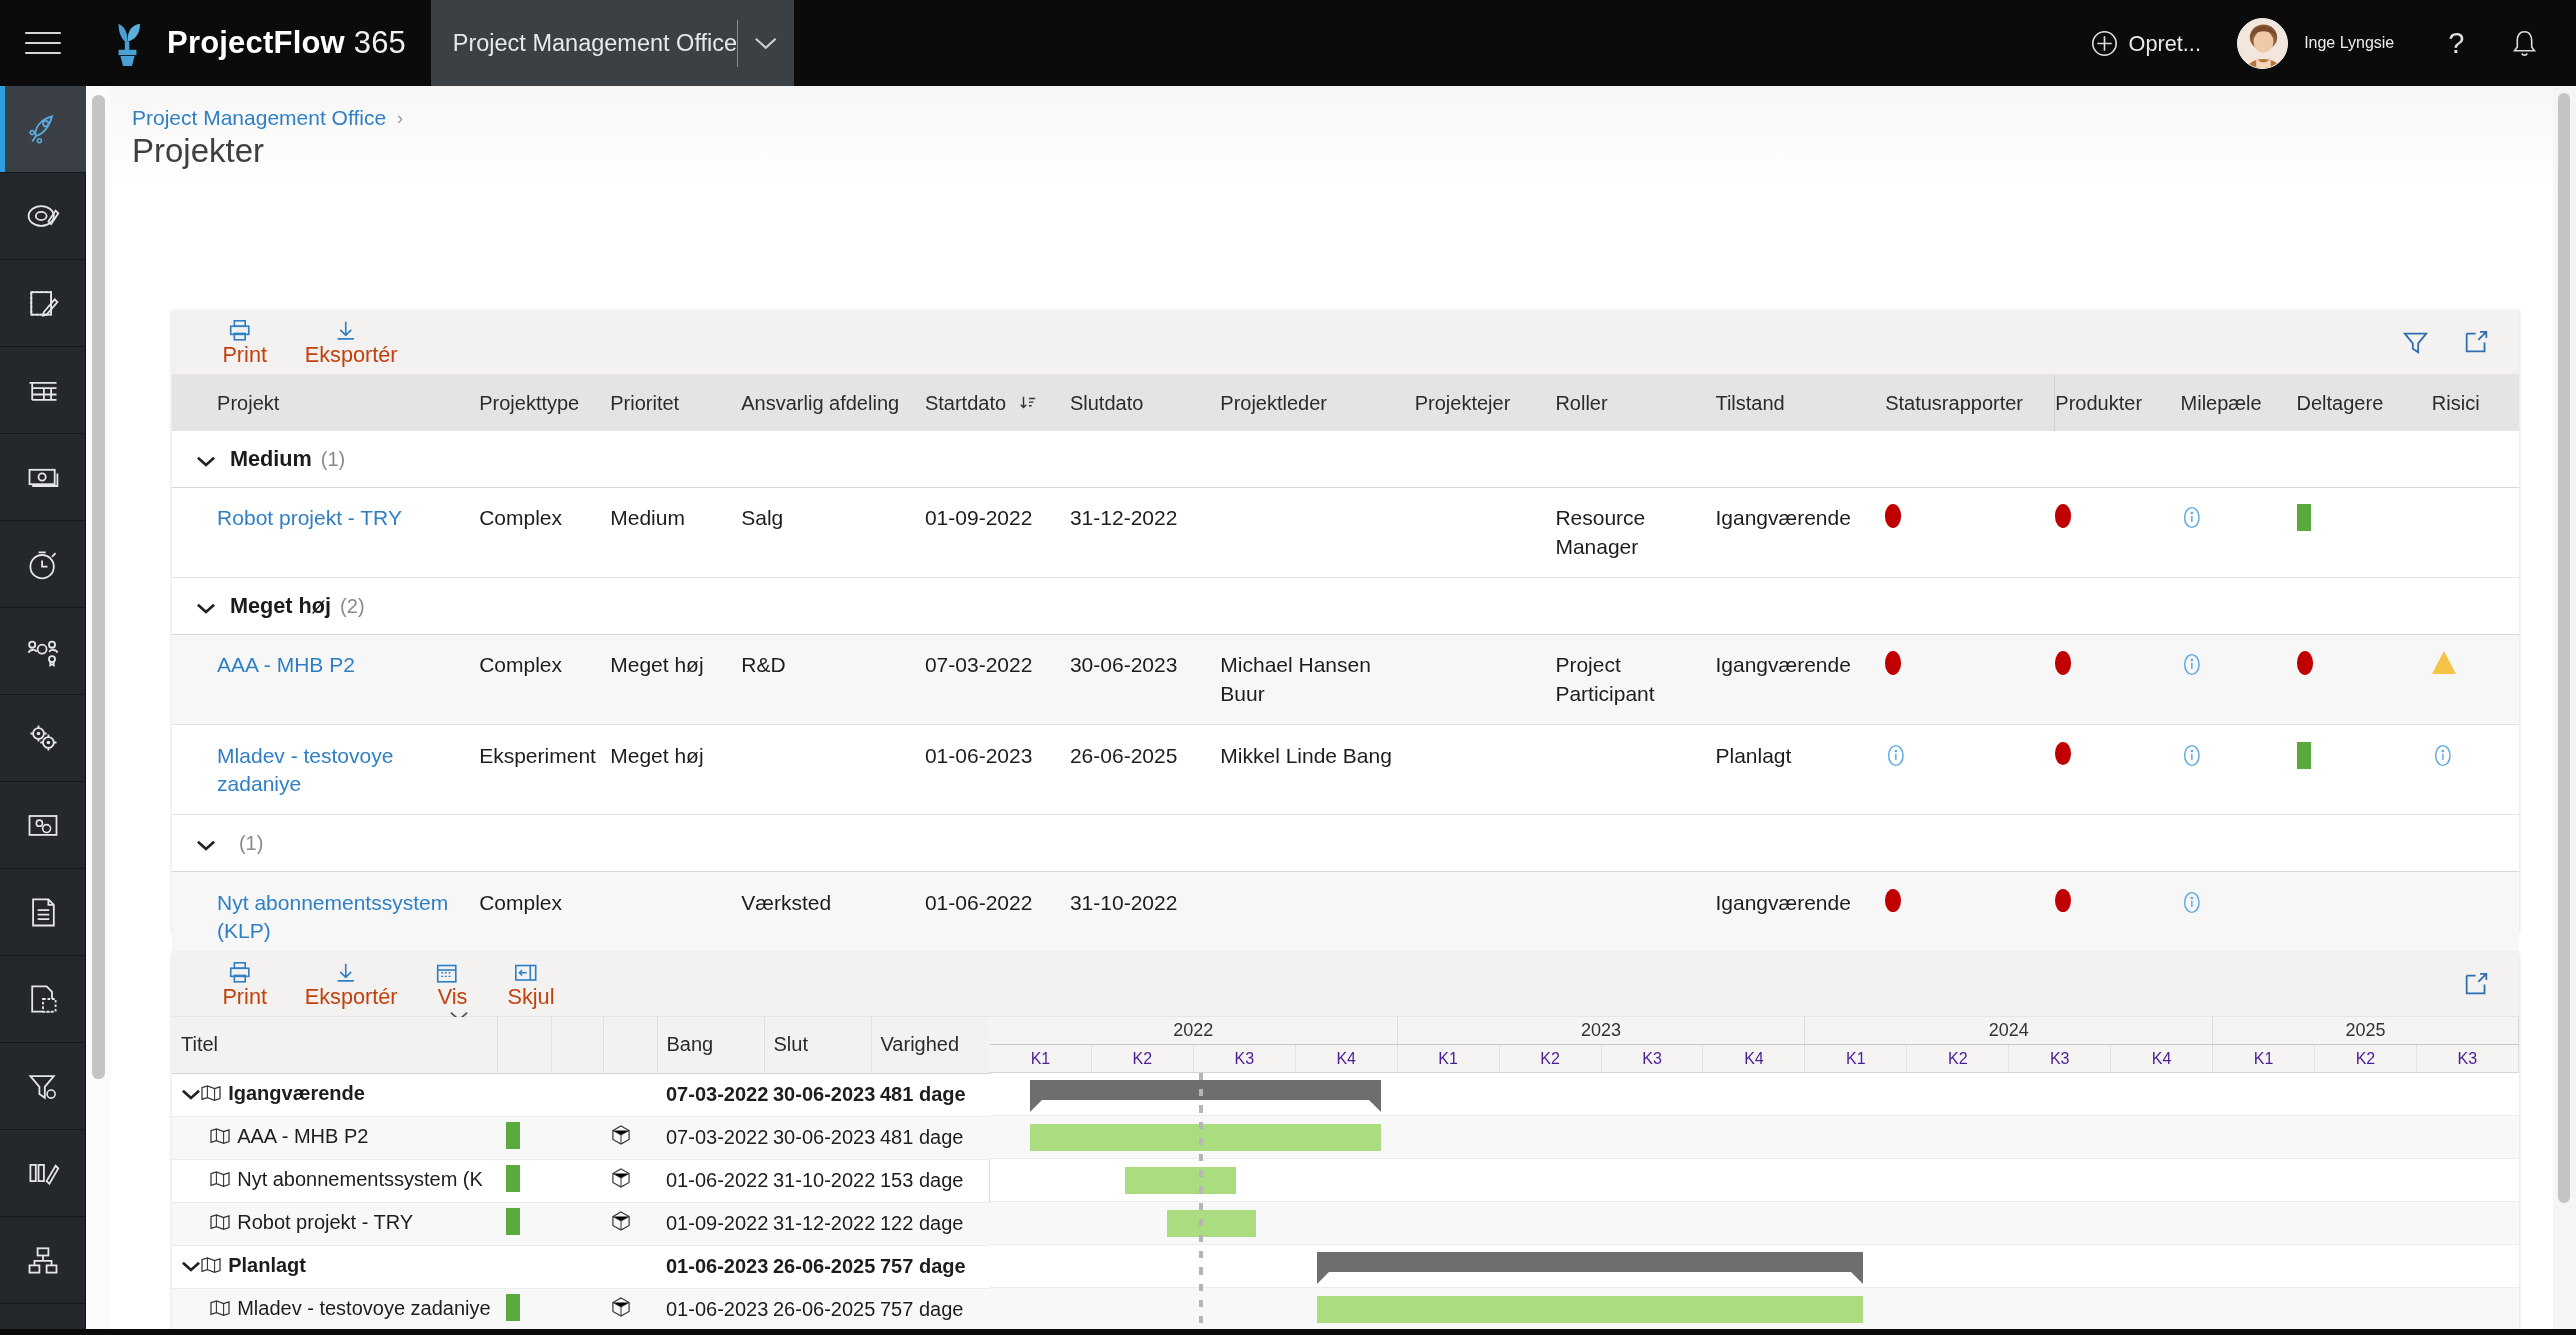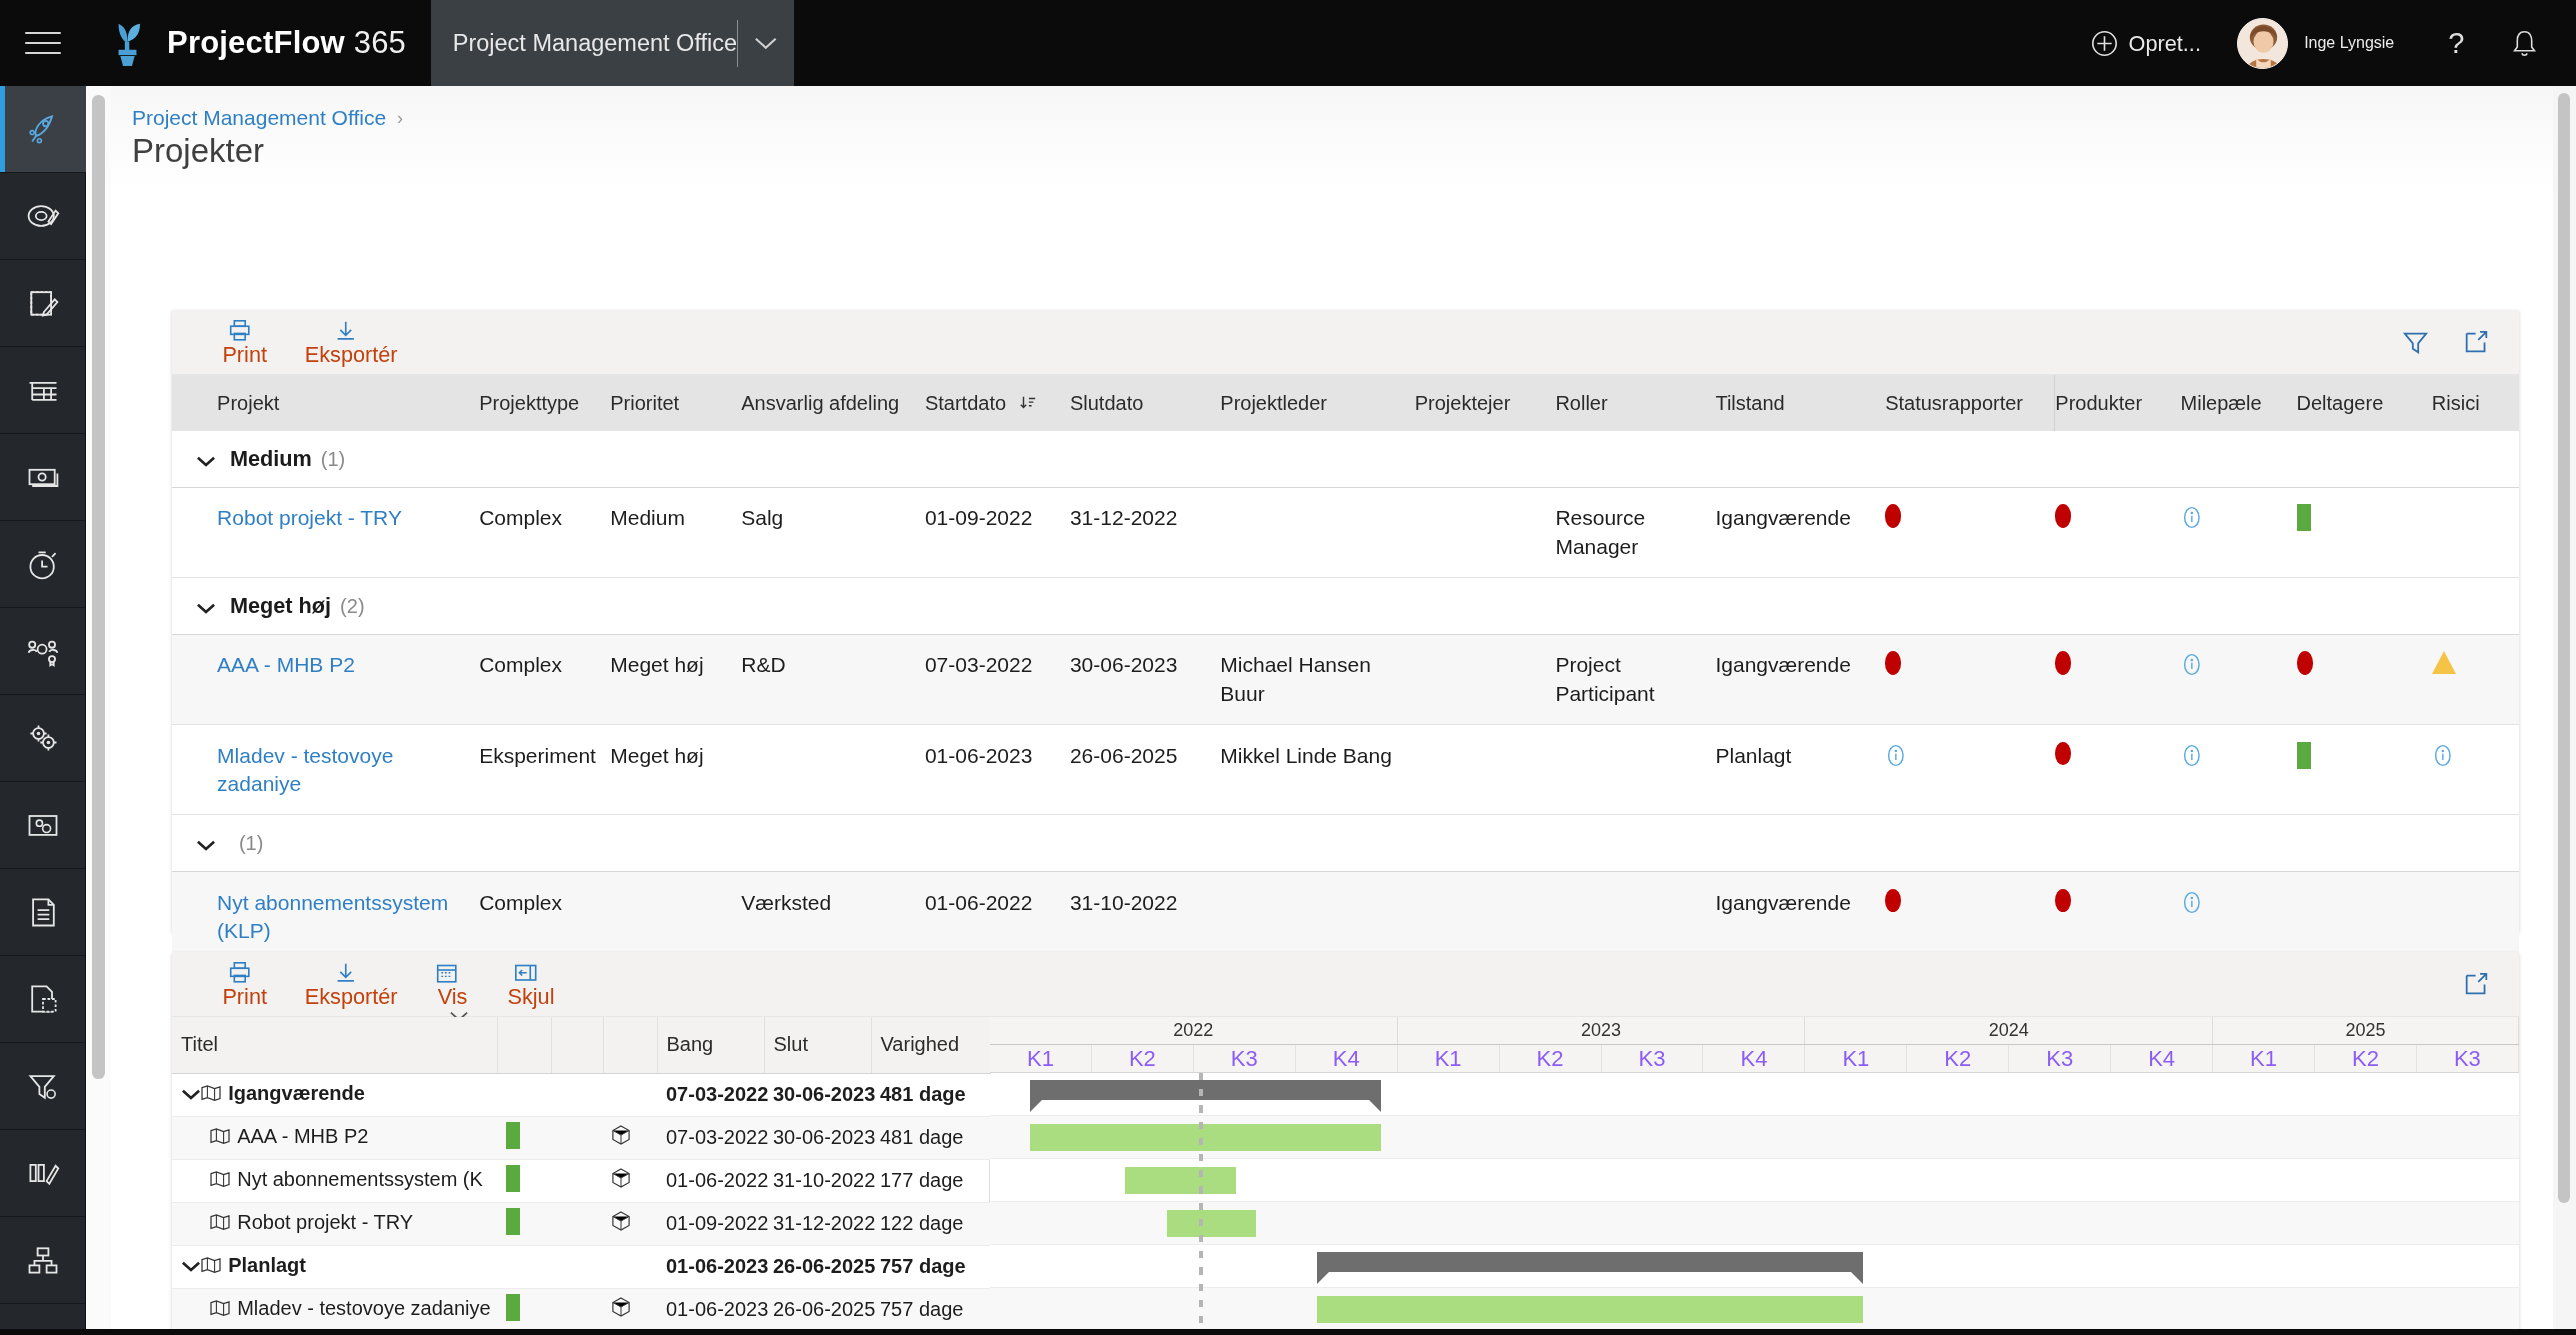--- a/index.html
+++ b/index.html
@@ -145,21 +145,21 @@
   tr.g-group td { font-weight: bold; background: #ffffff; }
   tr.g-alt td { background: #f8f8f8; }
   .map-ic { display:inline-block; vertical-align: middle; margin-right: 7.2px;}
   .g-indent { padding-left: 38px !important; }
 
   
   .tl-years { display: flex; height: 28px; border-bottom: 1.8px solid #c8c8c8; }
   .tl-year { font-size: 18px; color: #333; display:flex; align-items:center; justify-content:center;
              border-right: 0.9px solid #dcdcdc; background:#f5f4f3;}
   .tl-q { display: flex; height: 28px; border-bottom: 0.9px solid #d4d4d4; }
-  .tl-qcell { font-size: 22px; color: #8b5cf6; display:flex; align-items:center; justify-content:center;
+  .tl-qcell { font-size: 16px; color: #4c1d95; display:flex; align-items:center; justify-content:center;
               border-right: 0.9px solid #e2e2e2; background:#f5f4f3;text-align:right;}
   #tl-rows { position: relative; }
   .tl-row { height: 43px; border-bottom: 0.9px solid #ececec; position: relative; }
   .tl-row.alt { background: #f8f8f8; }
   .bar { position: absolute; top: 8.1px; height: 27px; }
   .bar.green { background: #aadd80; }
   .bar.summary { background: #6e6e6e; height: 20px; top: 7.2px; }
   .bar.summary::before, .bar.summary::after {
     content:""; position: absolute; top: 20px; width: 0; height: 0;
     border-top: 12.6px solid #6e6e6e;
@@ -733,21 +733,21 @@
                       <path d="M7 1 V14 M15 4 V17" stroke="#333" stroke-width="1.2"></path>
                     </svg></span><span>Nyt abonnementssystem (K</span></td>
                 <td><span class="sq-green"></span></td>
                 <td></td>
                 <td><span><svg width="18" height="20" viewBox="0 0 20 22">
                       <path d="M10 1 L19 6 V16 L10 21 L1 16 V6 Z" stroke="#333" stroke-width="1.3" fill="none"></path>
                       <path d="M1 6 L10 11 L19 6 M10 11 V21" stroke="#333" stroke-width="1.1"></path>
                     </svg></span></td>
                 <td>01-06-2022</td>
                 <td>31-10-2022</td>
-                <td>177 dage</td>
+                <td>153 dage</td>
               </tr>
               <tr class="g-alt">
                 <td class="g-indent"><span class="map-ic"><svg width="20" height="16.2" viewBox="0 0 22 18">
                       <path d="M1 3 L7 1 L15 4 L21 2 V15 L15 17 L7 14 L1 16 Z" stroke="#333" stroke-width="1.4" fill="none"></path>
                       <path d="M7 1 V14 M15 4 V17" stroke="#333" stroke-width="1.2"></path>
                     </svg></span><span>Robot projekt - TRY</span></td>
                 <td><span class="sq-green"></span></td>
                 <td></td>
                 <td><span><svg width="18" height="20" viewBox="0 0 20 22">
                       <path d="M10 1 L19 6 V16 L10 21 L1 16 V6 Z" stroke="#333" stroke-width="1.3" fill="none"></path>

